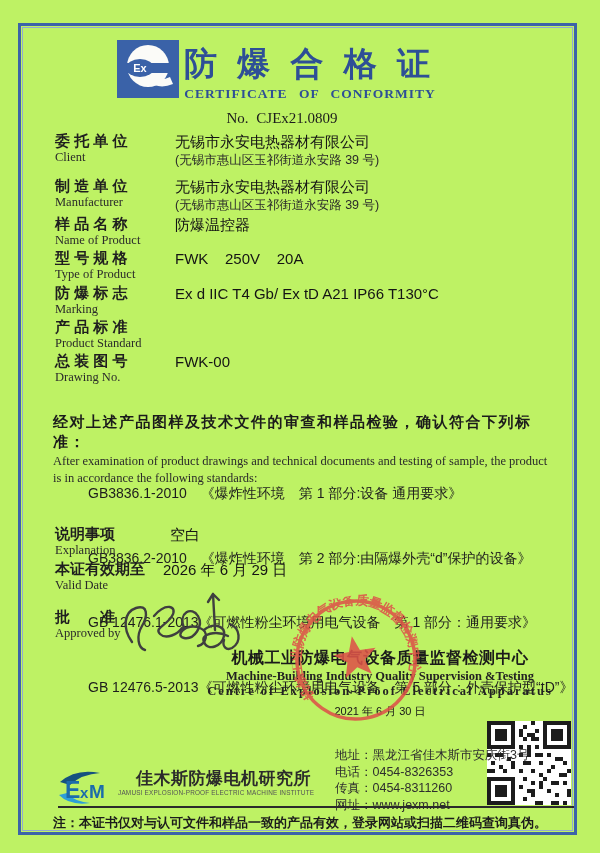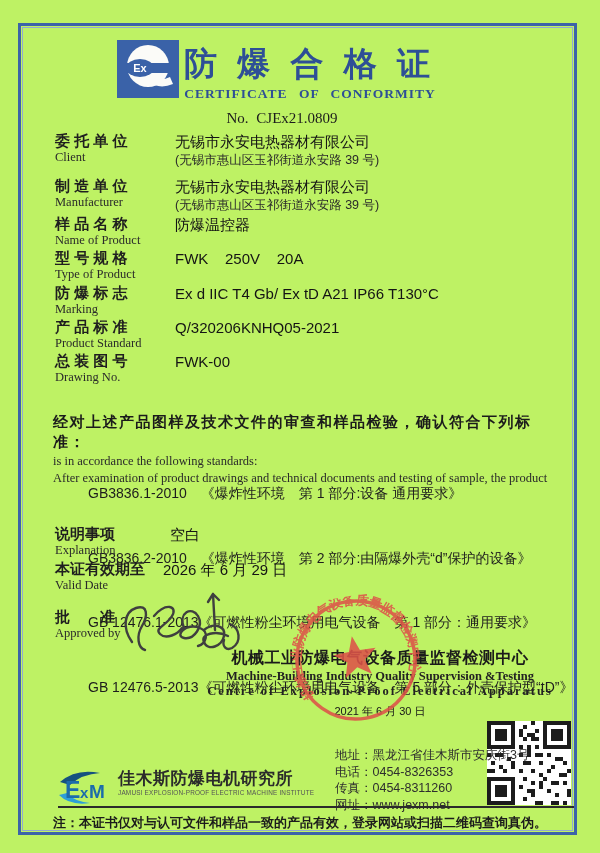--- a/index.html
+++ b/index.html
@@ -41,21 +41,21 @@
   .issuer{position:absolute;left:200px;top:649px;width:360px;text-align:center;}
   .iss-cn{font-size:16px;font-weight:700;color:#1b1b1b;letter-spacing:.5px;line-height:18px;}
   .iss-en1{font-size:12.5px;font-weight:700;color:#222;font-family:"Liberation Serif",serif;line-height:14.5px;margin-top:2px;}
   .iss-en2{font-size:12.5px;font-weight:700;color:#222;font-family:"Liberation Serif",serif;line-height:14.5px;letter-spacing:2px;}
   .iss-date{font-size:11px;color:#161616;margin-top:6px;}
   .stamp{position:absolute;left:292px;top:596px;opacity:.88;transform:rotate(-10deg);}
   .qr{position:absolute;left:487px;top:721px;}
   
   .inst-logo{position:absolute;left:58px;top:766px;}
   .inst{position:absolute;left:118px;top:769px;}
-  .inst-cn{font-size:17px;font-weight:700;color:#2b2b2b;line-height:19px;letter-spacing:.5px;}
+  .inst-cn{font-size:17px;font-weight:700;color:#2b2b2b;line-height:19px;letter-spacing:.5px;margin-left:18px;}
   .inst-en{font-size:6.4px;color:#555;letter-spacing:.2px;margin-top:1px;}
   .contact{position:absolute;left:335px;top:747px;font-size:12.5px;color:#2e2e2e;line-height:16.5px;}
   .sep{position:absolute;left:58px;top:806px;width:516px;height:2px;background:#2b2b2b;}
   .note{position:absolute;left:30px;top:814px;width:540px;text-align:center;
     font-size:13px;font-weight:600;color:#1c1c1c;}
   .seal-text{font-family:"Liberation Sans",sans-serif;}
 </style>
 </head>
 <body>
 
@@ -121,38 +121,35 @@
       </div>
     <div class="fval">
         <div class="fv-main">Ex d IIC T4 Gb/ Ex tD A21 IP66 T130°C</div>
       </div>
   </div>
   <div class="frow r6">
     <div class="flabel">
         <div class="fl-cn">产 品 标 准</div>
         <div class="fl-en">Product Standard</div>
       </div>
-    <div class="fval">
-        <div class="fv-main">Q/320206KNHQ05-2021</div>
-      </div>
   </div>
   <div class="frow r7">
     <div class="flabel">
         <div class="fl-cn">总 装 图 号</div>
         <div class="fl-en">Drawing No.</div>
       </div>
     <div class="fval">
         <div class="fv-main">FWK-00</div>
       </div>
   </div>
 
   <div class="stmt">
     <div class="stmt-cn">经对上述产品图样及技术文件的审查和样品检验，确认符合下列标准：</div>
+    <div class="stmt-en">After examination of product drawings and technical documents and testing of sample, the product</div>
     <div class="stmt-en">is in accordance the following standards:</div>
-    <div class="stmt-en">After examination of product drawings and technical documents and testing of sample, the product</div>
   </div>
 
   <div class="standards">
     <div>GB3836.1-2010　《爆炸性环境　第 1 部分:设备 通用要求》</div>
     <div>GB3836.2-2010　《爆炸性环境　第 2 部分:由隔爆外壳“d”保护的设备》</div>
     <div>GB 12476.1-2013《可燃性粉尘环境用电气设备　第 1 部分：通用要求》</div>
     <div>GB 12476.5-2013《可燃性粉尘环境用电气设备　第 5 部分：外壳保护型“tD”》</div>
   </div>
 
   <div class="frow r8">

